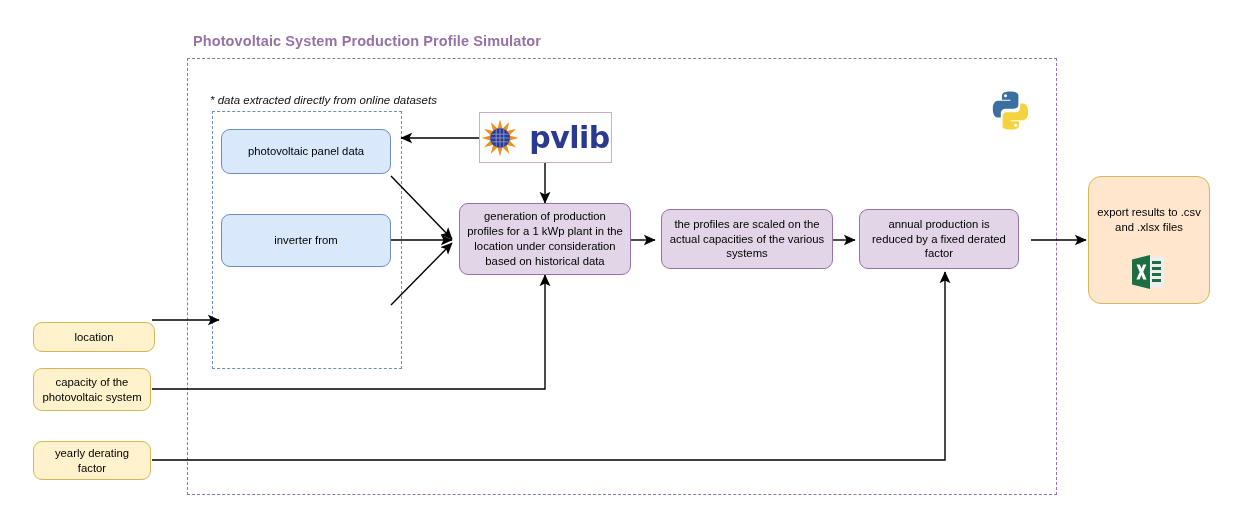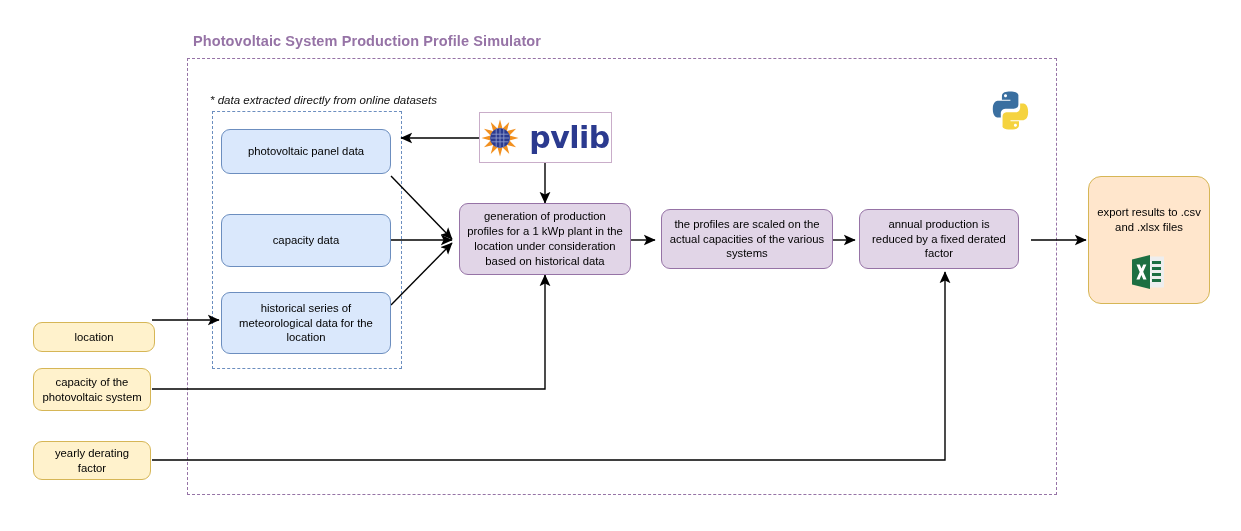--- a/index.html
+++ b/index.html
@@ -81,26 +81,23 @@
 
       <path d="M1031,240 L1086,240" marker-end="url(#ah)"></path>
     </g>
   </svg>
 
   <div class="node blue" style="left:221px;top:129px;width:170px;height:45px;">
     <span>photovoltaic panel data</span>
   </div>
 
   <div class="node blue" style="left:221px;top:214px;width:170px;height:53px;">
-    <span>capacity data</span>
-  </div>
-
-  <div class="node blue" style="left:221px;top:292px;width:170px;height:62px;">
-    <span>historical series of meteorological data for the location</span>
-  </div>
+    <span>inverter from</span>
+  </div>
+
 
   <div class="pvlib-box">
     <svg width="38" height="38" viewBox="0 0 40 40">
       <g fill="#f2901e">
         <g transform="translate(20,20)">
           <g>
               <polygon points="-2.6,-10 2.6,-10 0,-19.5"></polygon>
             </g>
           <g transform="rotate(30)">
               <polygon points="-2.6,-10 2.6,-10 0,-19.5"></polygon>

